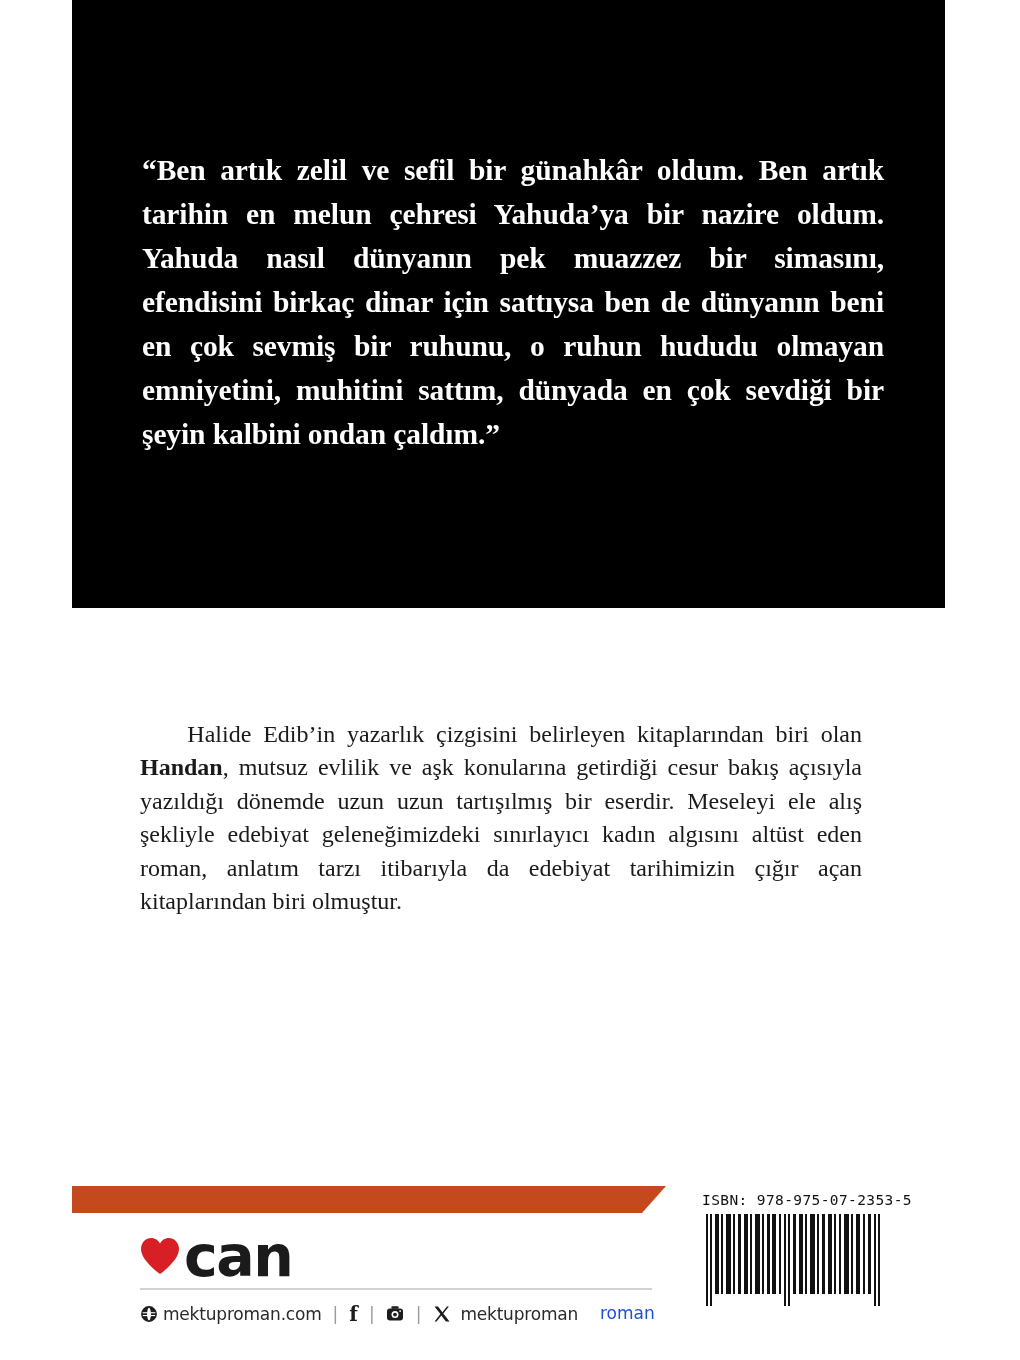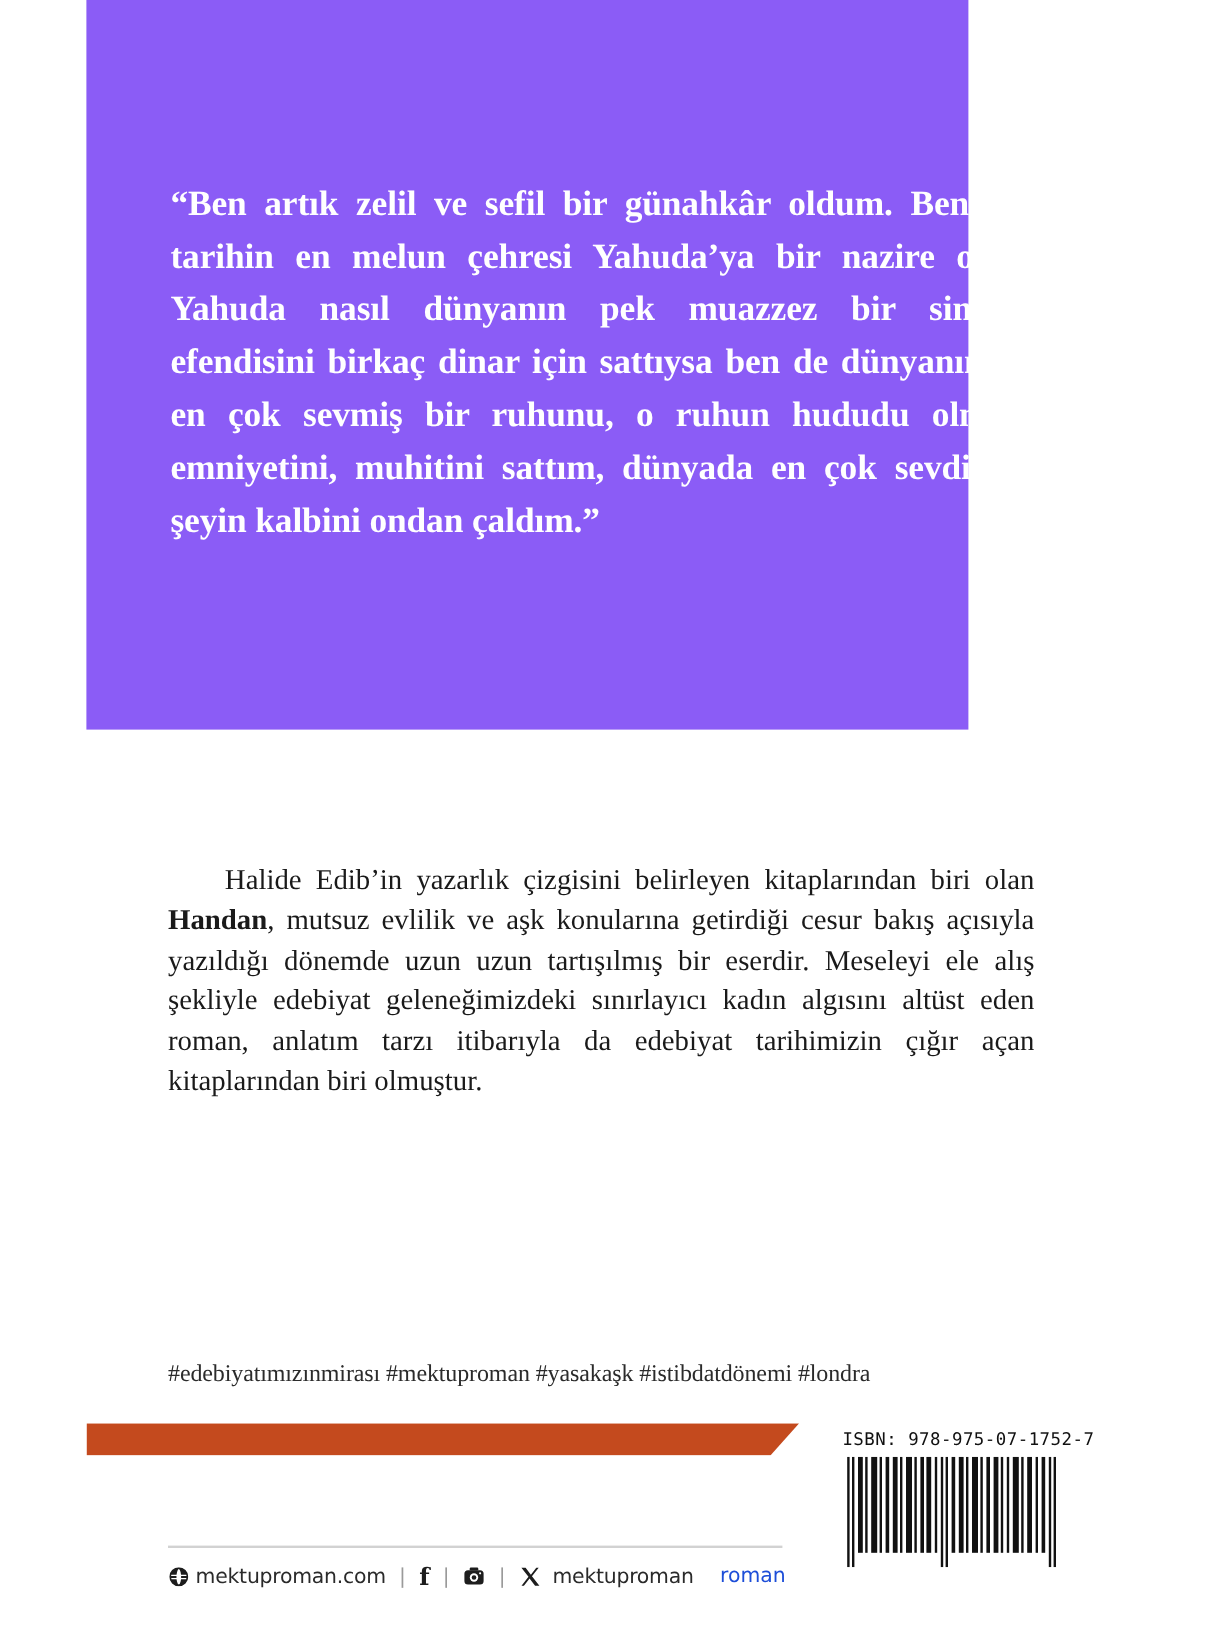--- a/index.html
+++ b/index.html
@@ -17,23 +17,23 @@
     height: 1360px;
     background: #ffffff;
     overflow: hidden;
   }
 
   
   .quote-panel {
     position: absolute;
     left: 72px;
     top: 0;
-    width: 735px;
+    width: 873px;
     height: 608px;
-    background: #8b5cf6;
+    background: #000000;
   }
 
   .quote-text {
     position: absolute;
     left: 70px;
     top: 148px;
     width: 742px;
     color: #ffffff;
     font-family: "Liberation Serif", "DejaVu Serif", serif;
     font-weight: bold;
@@ -248,24 +248,29 @@
 <div id="cover">
 
   <div class="quote-panel">
     <div class="quote-text">“Ben artık zelil ve sefil bir günahkâr oldum. Ben artık tarihin en melun çehresi Yahuda’ya bir nazire oldum. Yahuda nasıl dünyanın pek muazzez bir simasını, efendisini birkaç dinar için sattıysa ben de dünyanın beni en çok sevmiş bir ruhunu, o ruhun hududu olmayan emniyetini, muhitini sattım, dünyada en çok sevdiği bir şeyin kalbini ondan çaldım.”</div>
   </div>
 
   <div class="blurb">
     <span><span>Halide Edib’in yazarlık çizgisini belirleyen kitaplarından biri olan </span><b>Handan</b><span>, mutsuz evlilik ve aşk konularına getirdiği cesur bakış açısıyla yazıldığı dönemde uzun uzun tartışılmış bir eserdir. Meseleyi ele alış şekliyle edebiyat geleneğimizdeki sınırlayıcı kadın algısını altüst eden roman, anlatım tarzı itibarıyla da edebiyat tarihimizin çığır açan kitaplarından biri olmuştur.</span></span>
   </div>
 
-  <div class="hashtags">#edebiyatımızınmirası #mektuproman #yasakaşk #istibdatdönemi #londra</div>
 
   <div class="bottom-band"></div>
 
+  <div class="logo-block">
+    <svg class="logo-heart" viewBox="0 0 40 38">
+      <path d="M20 37 C20 37 1 23.5 1 12.2 C1 5.4 5.8 1 11.2 1 C15.2 1 18.4 3.3 20 6.6 C21.6 3.3 24.8 1 28.8 1 C34.2 1 39 5.4 39 12.2 C39 23.5 20 37 20 37 Z" fill="#d81f26"></path>
+    </svg>
+    <span class="logo-word">can</span>
+  </div>
 
   <div class="footer-rule"></div>
 
   <div class="footer-row">
     <span class="globe-icon">
       <svg viewBox="0 0 16 16" width="16" height="16">
         <circle cx="8" cy="8" r="7.2" fill="#1d1d1d"></circle>
         <path d="M8 1.2 C5.4 3.4 5.4 12.6 8 14.8 C10.6 12.6 10.6 3.4 8 1.2 Z" fill="#ffffff"></path>
         <path d="M1.1 6.2 H14.9 V7.3 H1.1 Z" fill="#ffffff"></path>
         <path d="M1.1 9.0 H14.9 V10.1 H1.1 Z" fill="#ffffff"></path>
@@ -297,21 +302,21 @@
         <path d="M1.5 1.5 L7.4 9 L1.6 16.5 H3.6 L8.3 10.4 L12.9 16.5 H16.5 L10.3 8.6 L15.9 1.5 H13.9 L9.4 7.3 L5 1.5 Z" fill="#1d1d1d"></path>
       </svg>
     </span>
 
     <span class="handle">mektuproman</span>
   </div>
 
   <div class="genre">roman</div>
 
   <div class="barcode-block">
-    <div class="isbn-text">ISBN: 978-975-07-1752-7</div>
+    <div class="isbn-text">ISBN: 978-975-07-2353-5</div>
 
     <svg class="barcode-svg" width="198" height="92" viewBox="0 0 198 92">
       <rect x="0" y="0" width="198" height="92" fill="#ffffff"></rect>
       <g fill="#111111">
         <rect x="10" y="0" width="2" height="92"></rect>
         <rect x="14" y="0" width="2" height="92"></rect>
         <rect x="19" y="0" width="4" height="80"></rect>
         <rect x="25" y="0" width="2" height="80"></rect>
         <rect x="30" y="0" width="5" height="80"></rect>
         <rect x="37" y="0" width="2" height="80"></rect>

